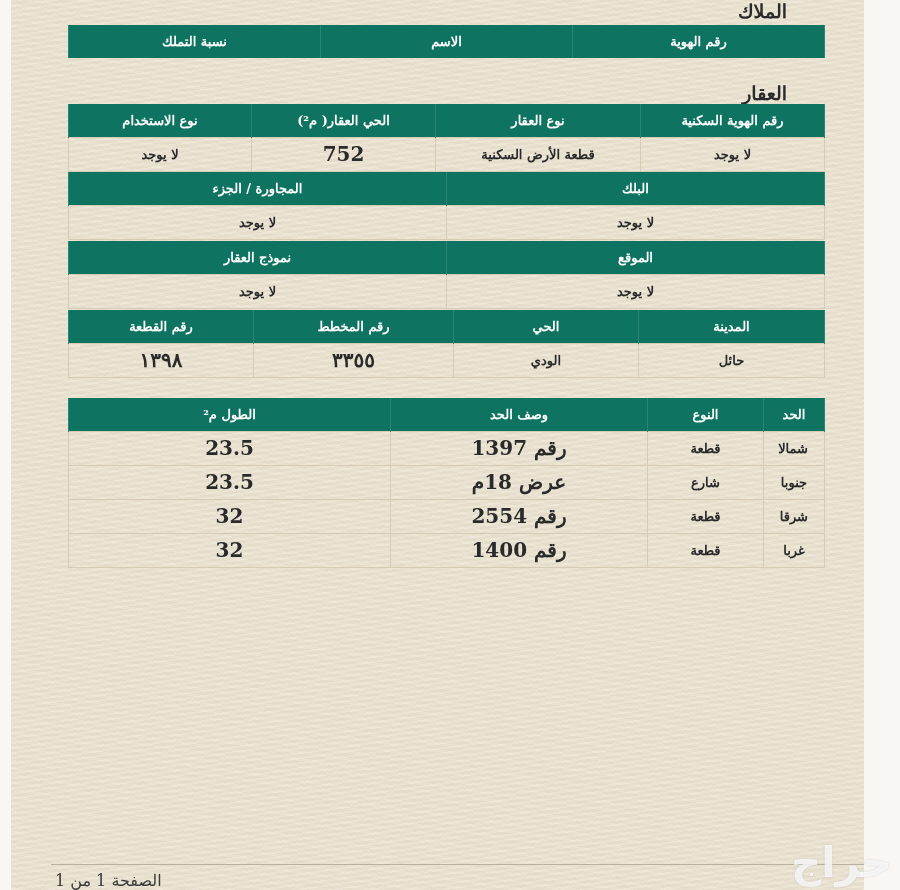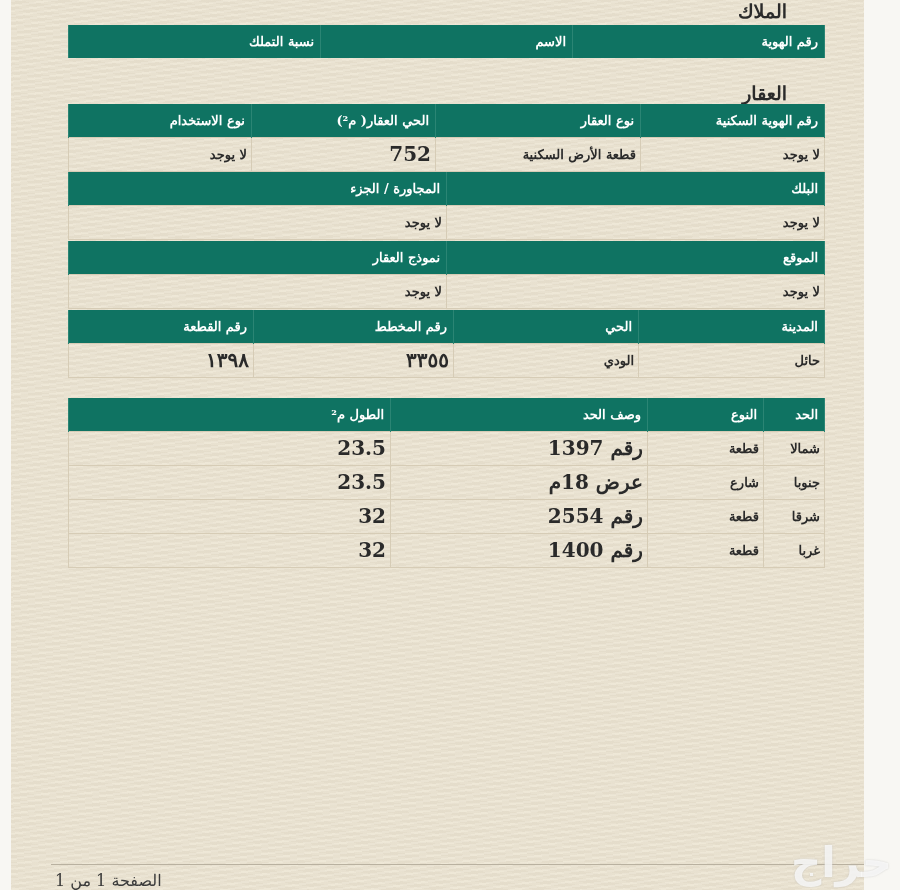--- a/index.html
+++ b/index.html
@@ -33,33 +33,33 @@
       border-collapse: collapse;
       direction: rtl;
       table-layout: fixed;
     }
     table.grid th {
       background: #0f7362;
       color: #ffffff;
       font-weight: bold;
       font-size: 13px;
       height: 33px;
-      text-align: right;
+      text-align: center;
       border-left: 1px solid #2b8574;
       border-right: 1px solid #2b8574;
       padding: 0 6px;
     }
     table.grid td {
       color: #2a2a2a;
       font-weight: bold;
       font-size: 13px;
       height: 34px;
-      text-align: right;
+      text-align: center;
       border: 1px solid #d6ccb6;
-      padding: 0 4px;
+      padding: 0 16px;
     }
     table.grid td.num { font-size: 20px; }
     .footer-line {
       position: absolute;
       left: 40px; top: 864px;
       width: 813px; height: 1px;
       background: #b9b1a0;
     }
     .footer-note {
       position: absolute;

